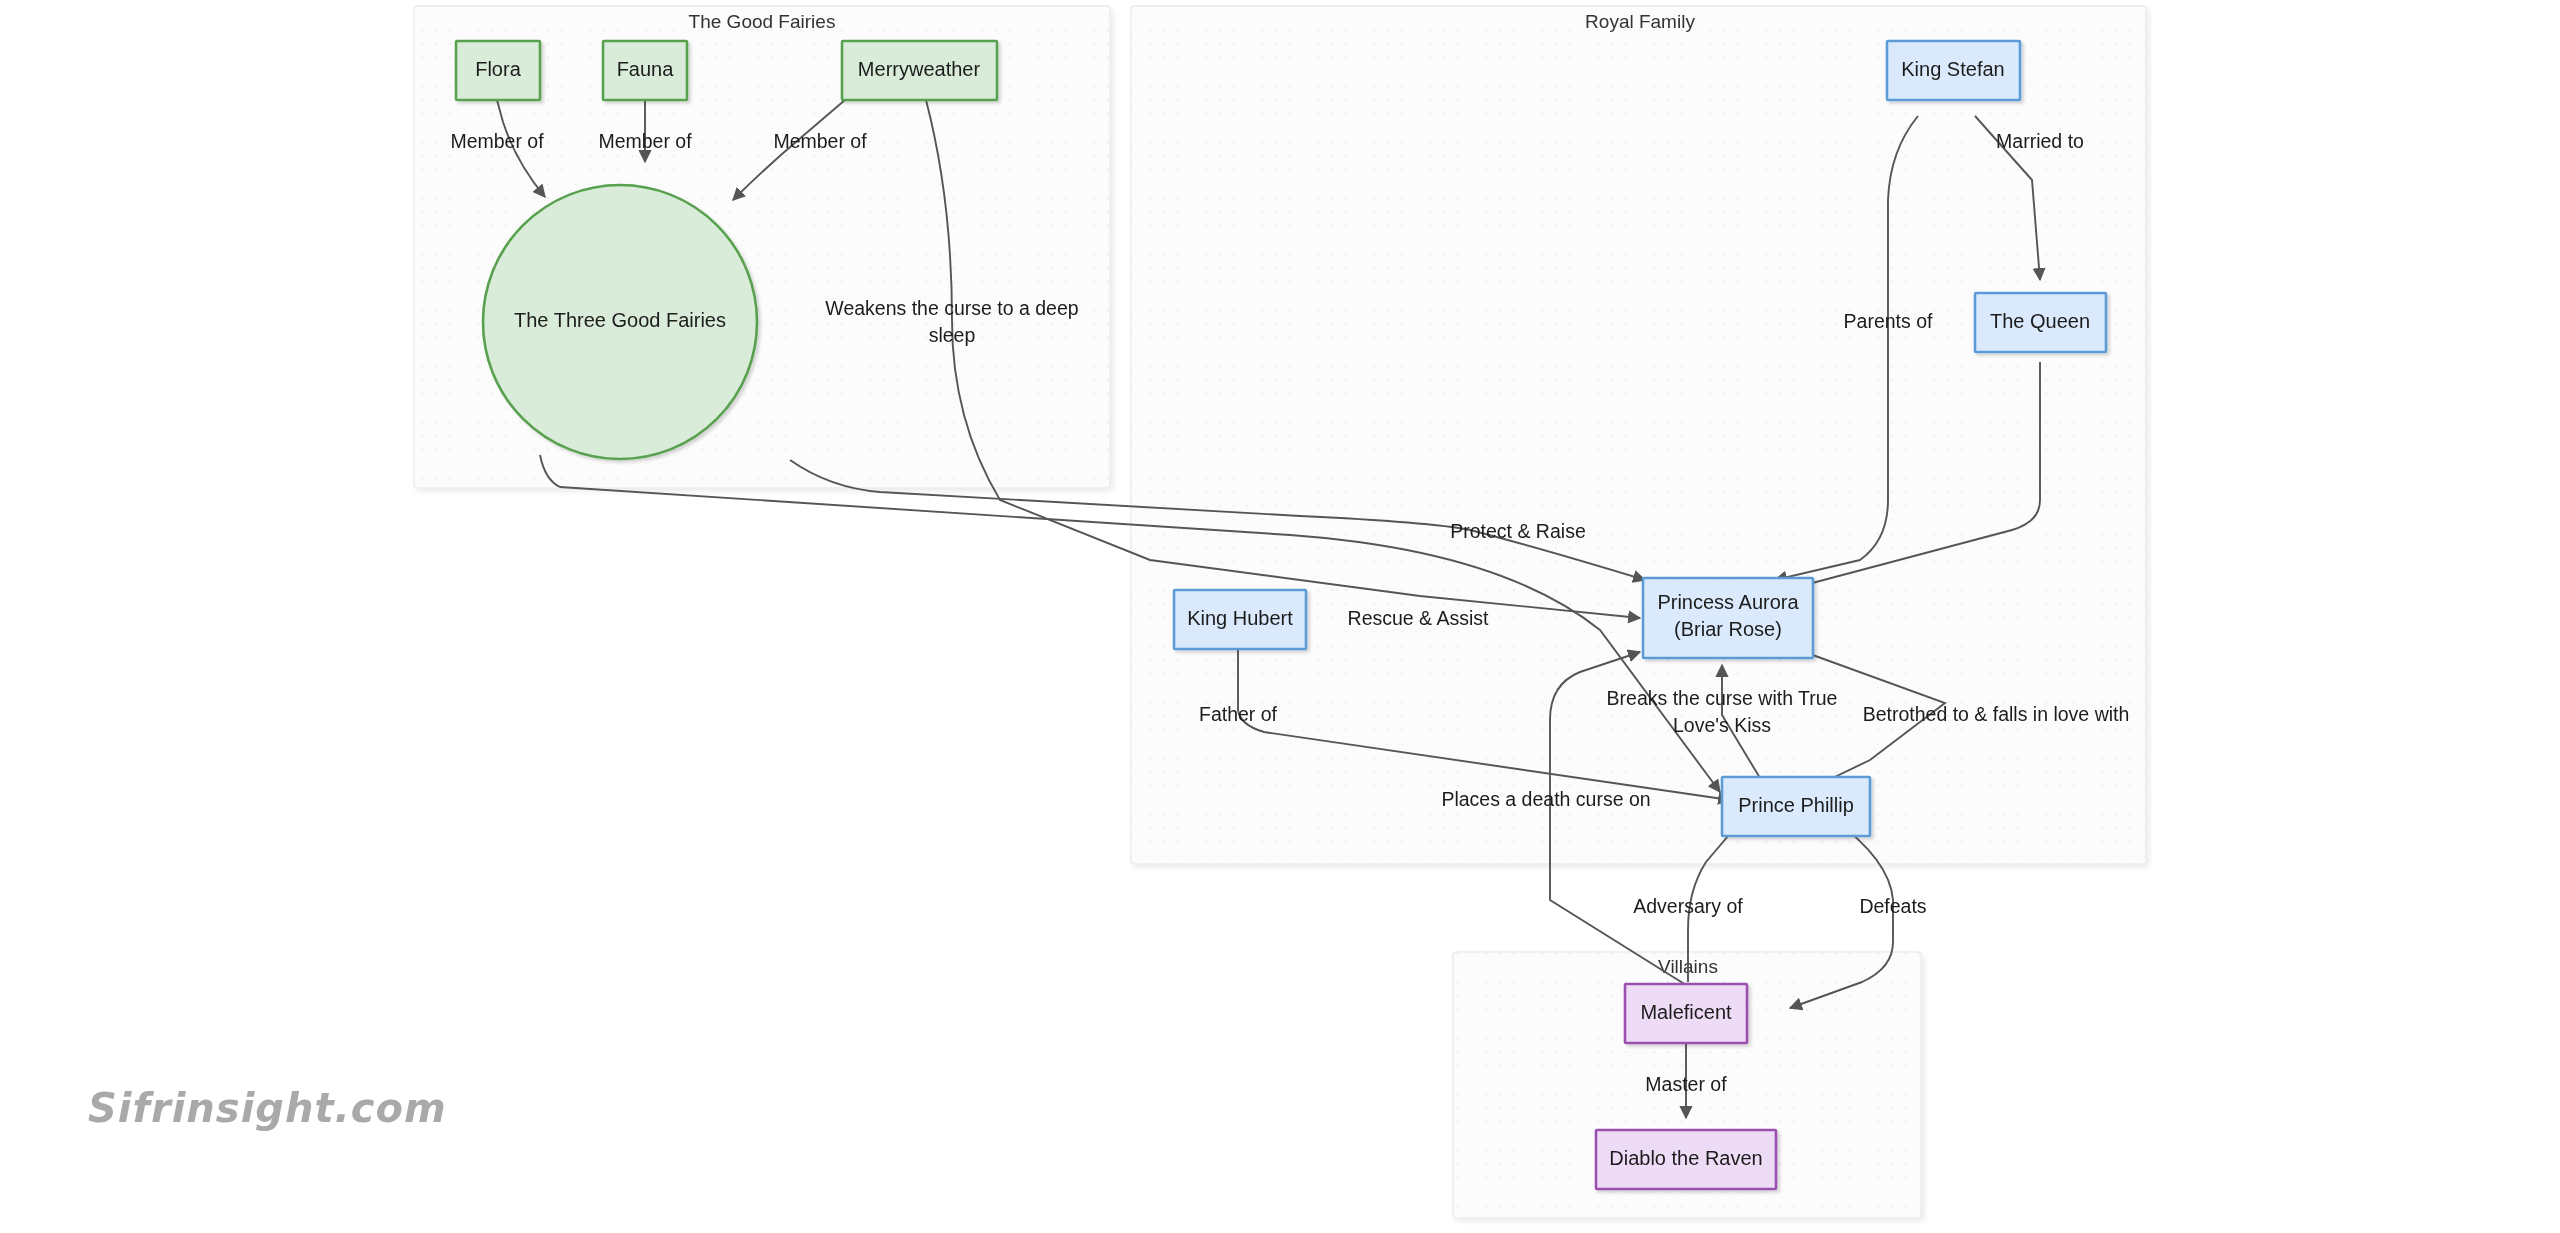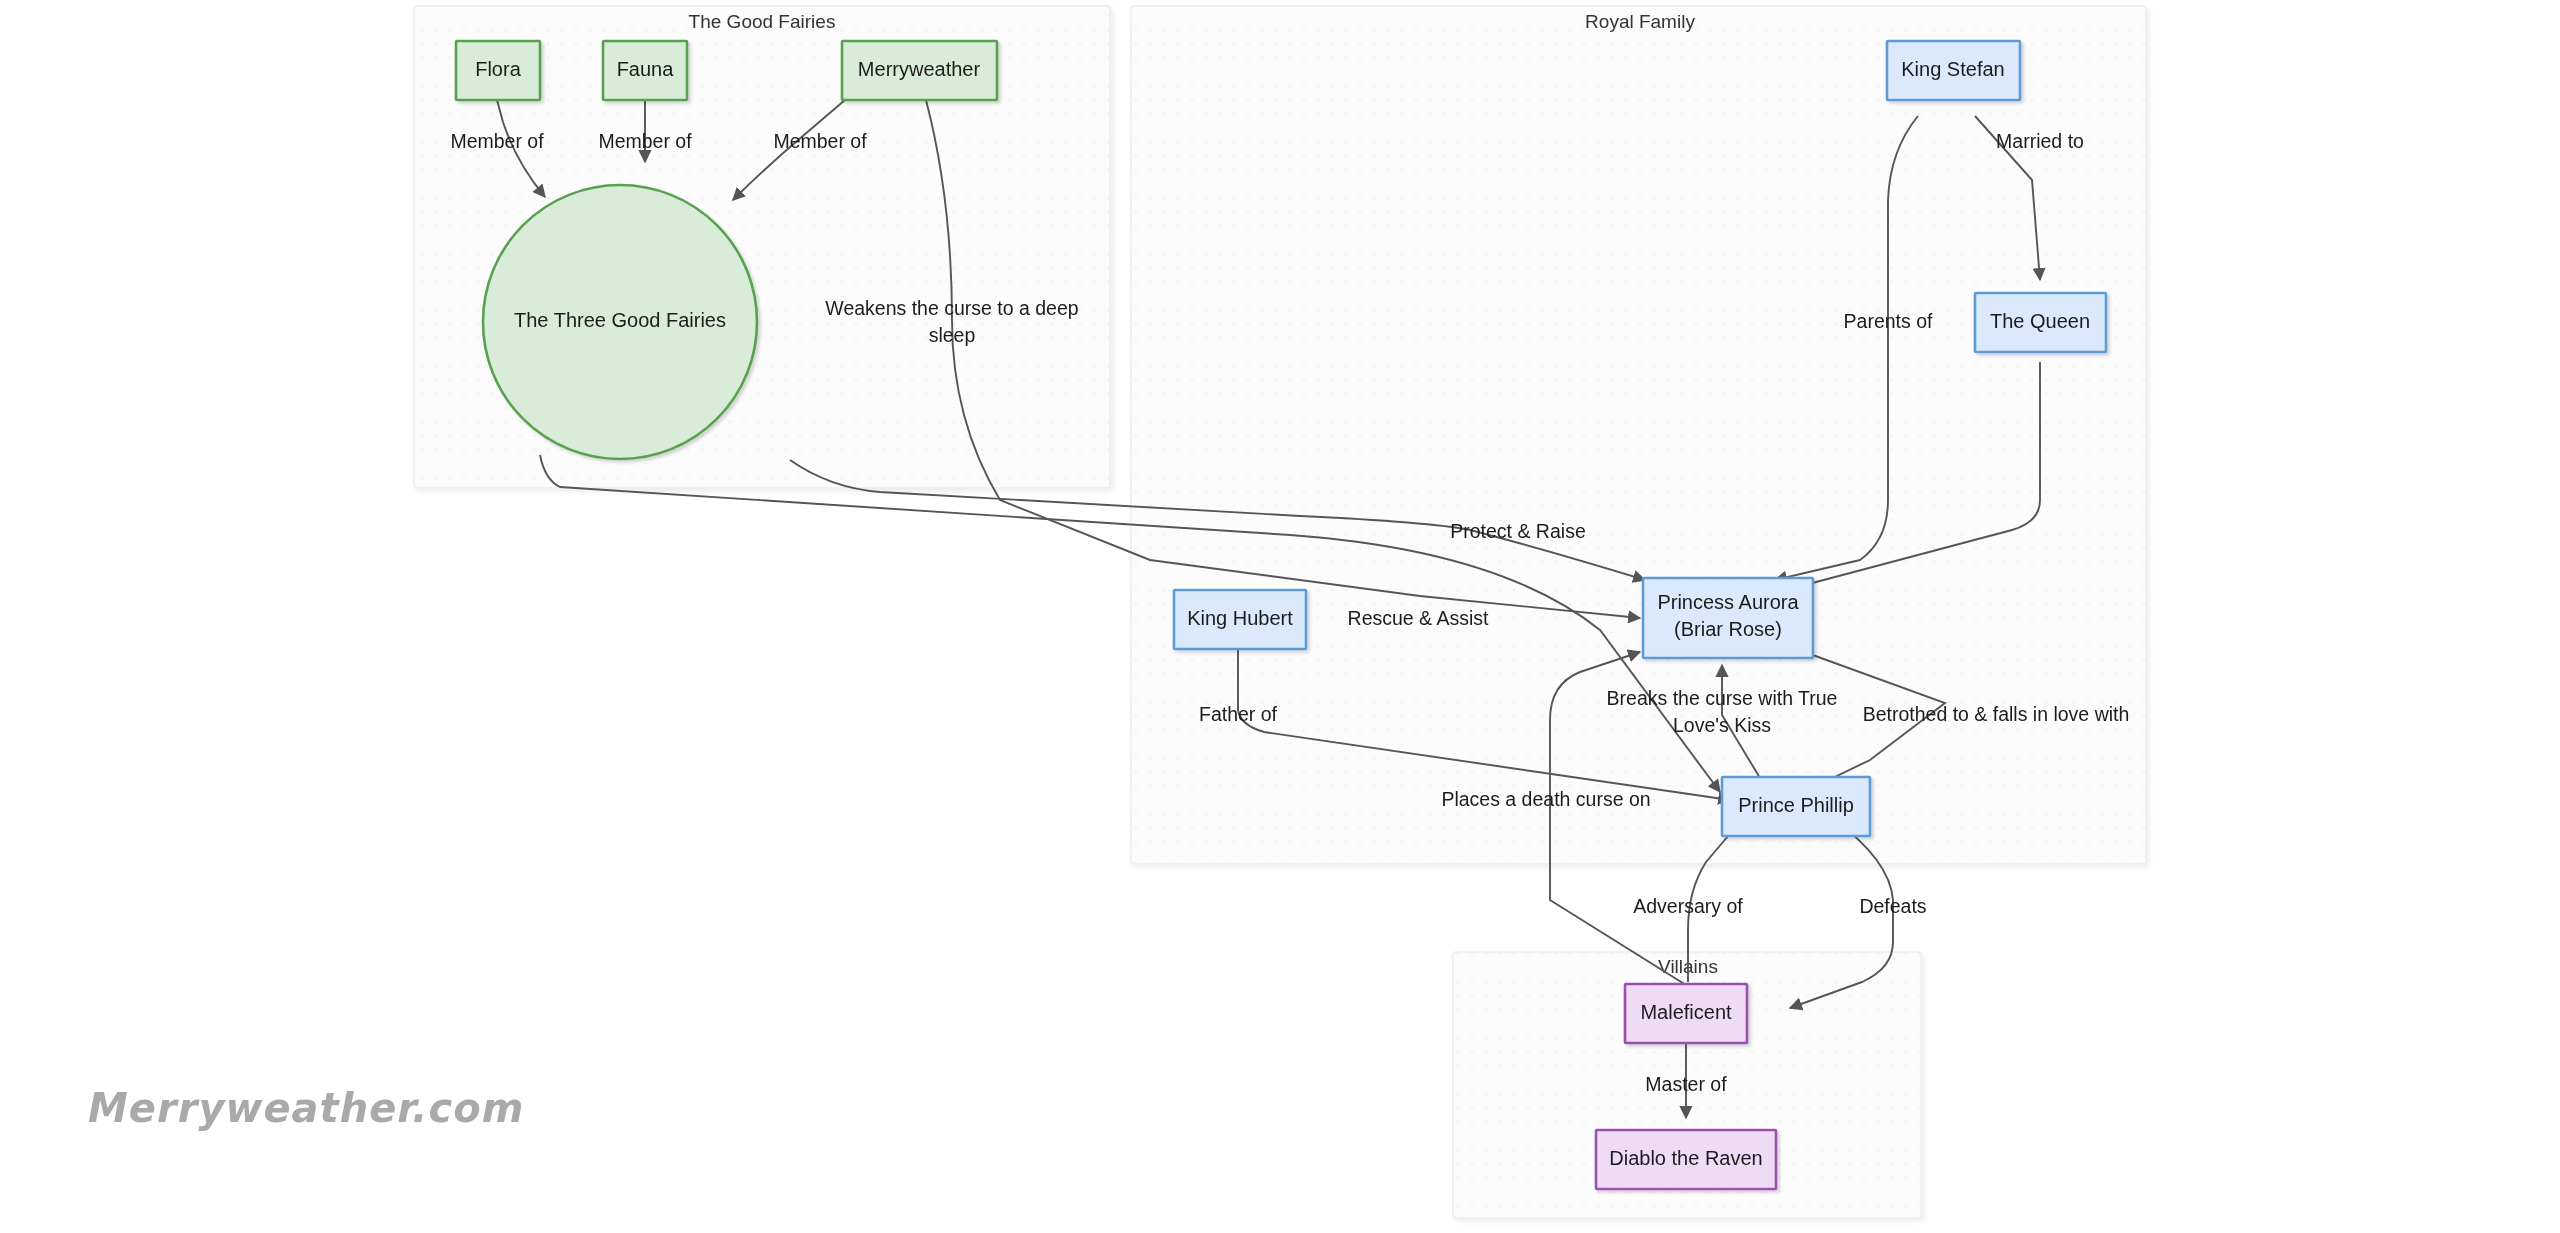--- a/index.html
+++ b/index.html
@@ -248,15 +248,15 @@
       <text class="node-label" x="1686" y="1014">Maleficent</text>
     </g>
 
     <g>
       <rect class="node-rect node-purple" x="1596" y="1130" width="180" height="59" rx="1" filter="url(#boxshadow)"></rect>
       <text class="node-label" x="1686" y="1160">Diablo the Raven</text>
     </g>
 
   </svg>
 
-  <div id="watermark">Merryweather.com</div>
+  <div id="watermark">Sifrinsight.com</div>
 
 </div>
 
 </body></html>

